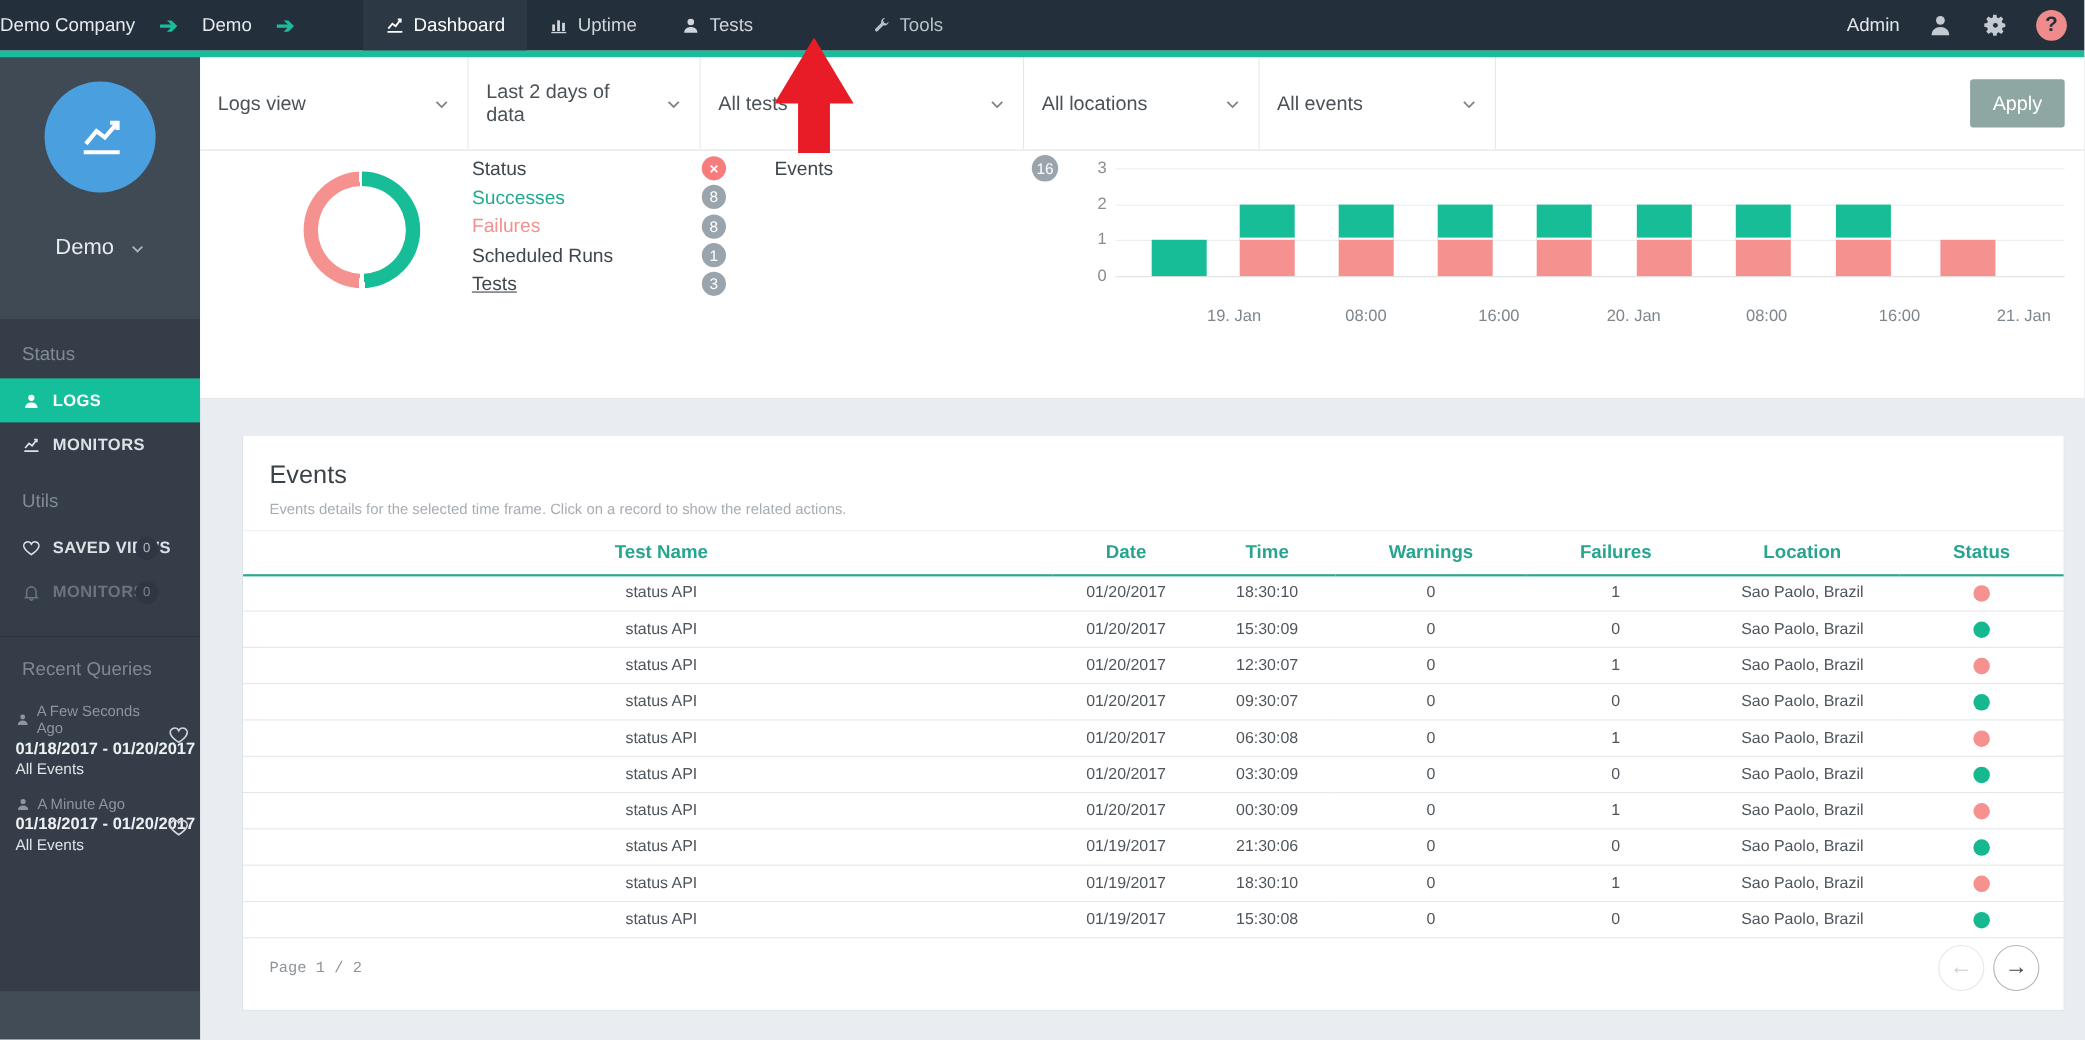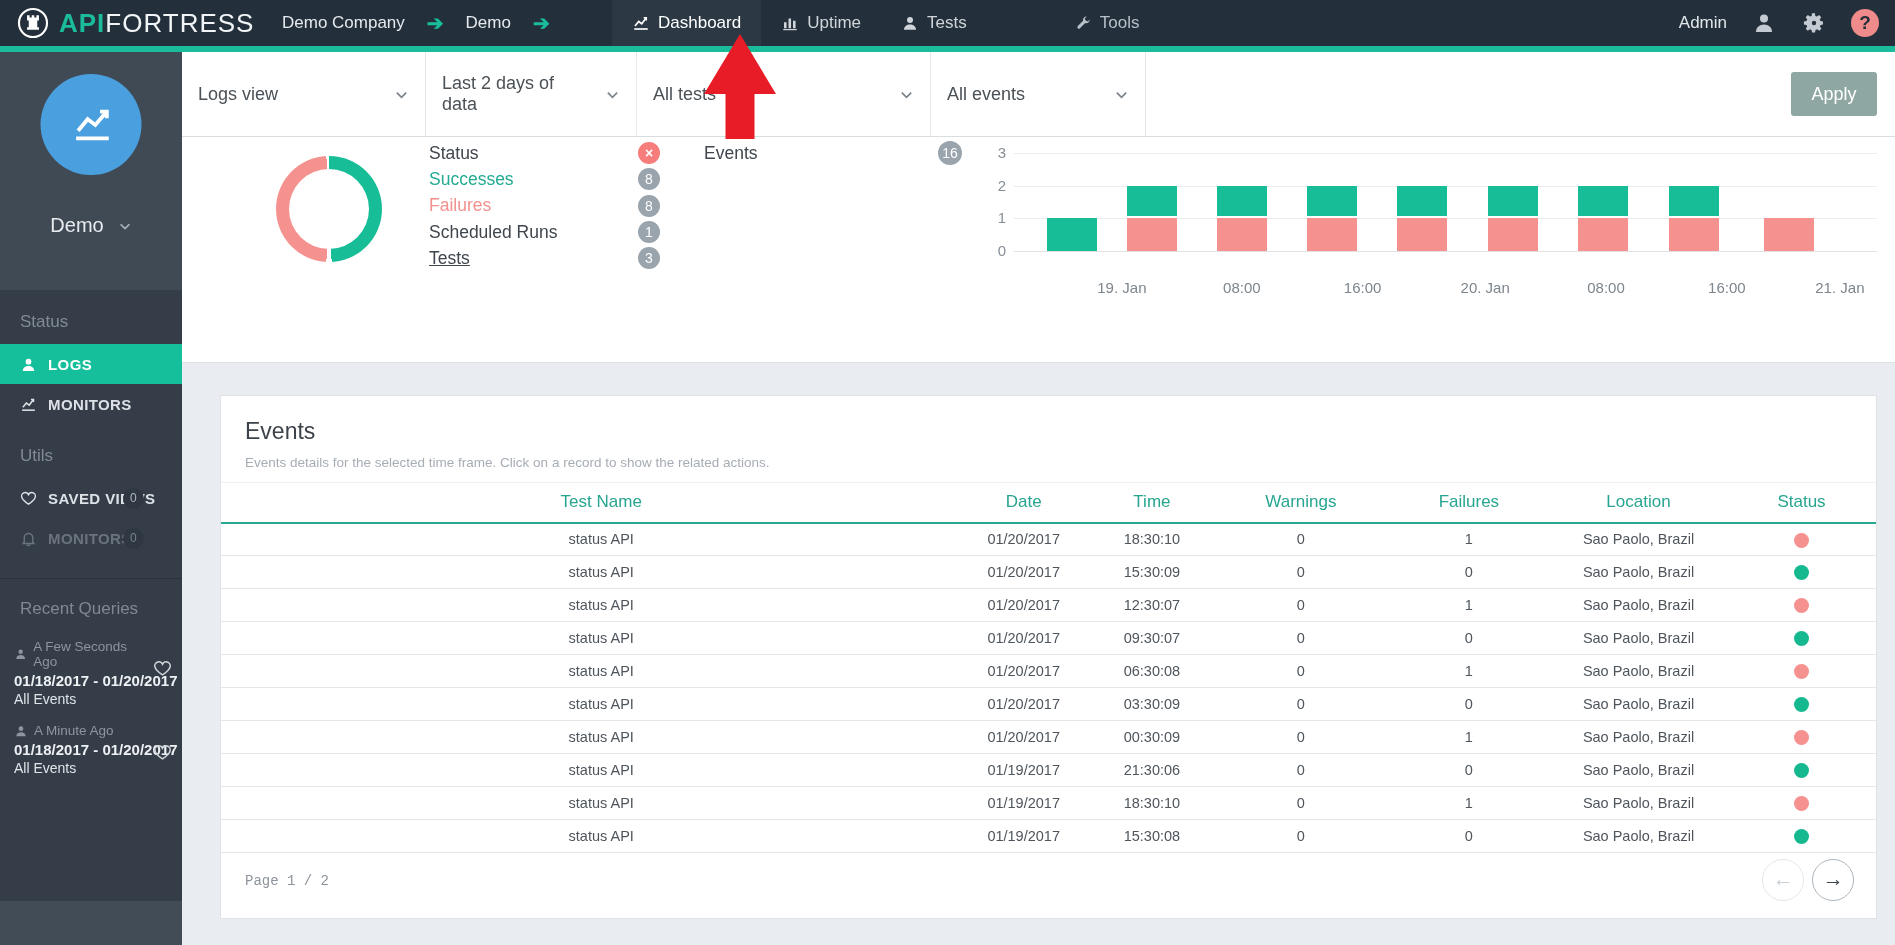--- a/index.html
+++ b/index.html
@@ -103,21 +103,21 @@
   .chart-xlabels { position:relative; height:22px; margin-left:30px; margin-top:28px; }
   .chart-xlabels span { position:absolute; transform:translateX(-50%); font-size:15px; color:#7d858d; white-space:nowrap; }
 
   
   .card-wrap { padding:32px 18px 0 38px; }
   .card { background:#ffffff; border:1px solid #dfe3e7; height:524px; position:relative; }
   .card-title { font-size:23px; color:#3b424a; padding:22px 0 0 24px; }
   .card-subtitle { font-size:13.5px; color:#a7adb4; padding:10px 0 12px 24px; }
   table.events { width:100%; border-collapse:collapse; table-layout:fixed; }
   table.events thead th { border-top:1px solid #eef1f3; border-bottom:2px solid #2aa791; color:#27a590;
-    font-weight:normal; height:40px; font-size:17px; text-align:center; }
+    font-weight:bold; height:40px; font-size:17px; text-align:center; }
   th.th-test { text-align:left; padding-left:24px; font-size:19px; }
   table.events td { height:33px; border-bottom:1px solid #e3e7ea; font-size:14.5px; color:#4e555c; text-align:center; }
   td.td-test { text-align:left; padding-left:24px; }
   .dot { display:inline-block; width:15px; height:15px; border-radius:50%; vertical-align:middle; }
   .dot.fail { background:#f5918e; }
   .dot.pass { background:#16b98f; }
   .card-footer { position:absolute; left:0; bottom:0; width:100%; height:75px;font-family:Liberation Mono, monospace; }
   .page-label { position:absolute; left:24px; top:30px; font-size:14px; color:#8d949b; }
   .pager { position:absolute; top:16px; width:42px; height:42px; border-radius:50%; background:#ffffff;
     display:flex; align-items:center; justify-content:center; font-size:21px; cursor:pointer; }
@@ -126,27 +126,20 @@
 
   
   .red-arrow { position:absolute; left:704px; top:34px; z-index:9; }
 </style>
 </head>
 <body>
 
 <div class="page">
 
   <header class="topbar">
-    <div class="logo">
-      <svg viewBox="0 0 40 40" width="34" height="34">
-        <circle cx="20" cy="20" r="16.5" fill="none" stroke="#ffffff" stroke-width="2.5"></circle>
-        <path fill="#ffffff" d="M13 28h14v-3h-2v-8h2v-6h-3v2.5h-2.5V11h-3v2.5H16V11h-3v6h2v8h-2z"></path>
-      </svg>
-      <span class="logo-text"><span class="logo-api">API</span><span class="logo-fortress">FORTRESS</span></span>
-    </div>
     <div class="crumbs">
       <span>Demo Company</span>
       <span class="crumb-arrow">➔</span>
       <span>Demo</span>
       <span class="crumb-arrow">➔</span>
     </div>
     <nav class="topnav">
       <div class="topnav-item active">
         <svg viewBox="0 0 24 24" fill="none" stroke="currentColor" stroke-width="2.2">
           <path d="M3 20h18"></path>
@@ -292,20 +285,26 @@
           </svg>
       </div>
       <div class="filter f2">
         <span>Last 2 days of data</span>
         <svg viewBox="0 0 16 16" fill="none" stroke="currentColor" stroke-width="1.8">
             <path d="M3 6l5 5 5-5"></path>
           </svg>
       </div>
       <div class="filter f3">
         <span>All tests</span>
+        <svg viewBox="0 0 16 16" fill="none" stroke="currentColor" stroke-width="1.8">
+            <path d="M3 6l5 5 5-5"></path>
+          </svg>
+      </div>
+      <div class="filter f4">
+        <span>All locations</span>
         <svg viewBox="0 0 16 16" fill="none" stroke="currentColor" stroke-width="1.8">
             <path d="M3 6l5 5 5-5"></path>
           </svg>
       </div>
       <div class="filter f5">
         <span>All events</span>
         <svg viewBox="0 0 16 16" fill="none" stroke="currentColor" stroke-width="1.8">
             <path d="M3 6l5 5 5-5"></path>
           </svg>
       </div>

